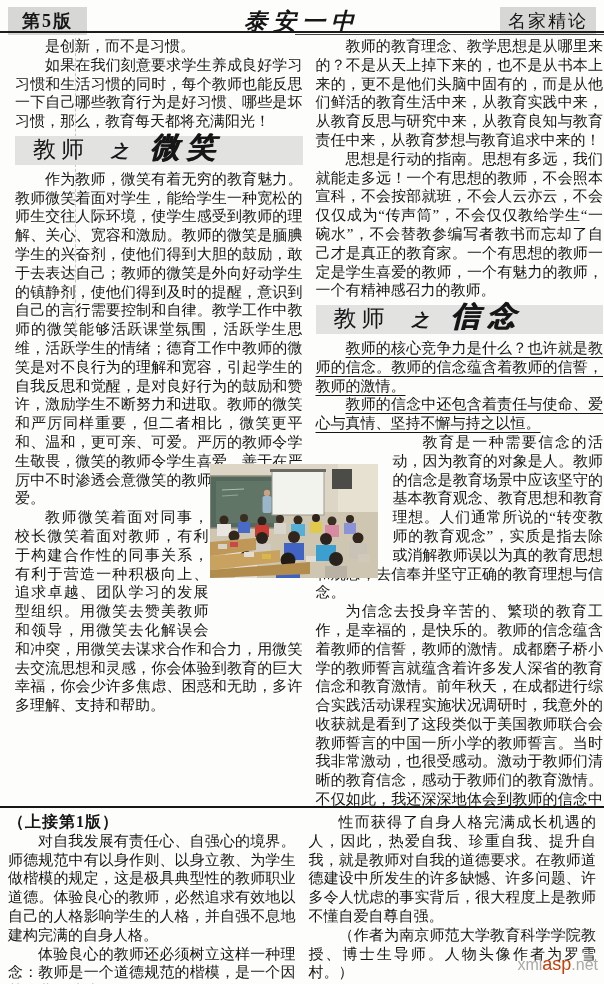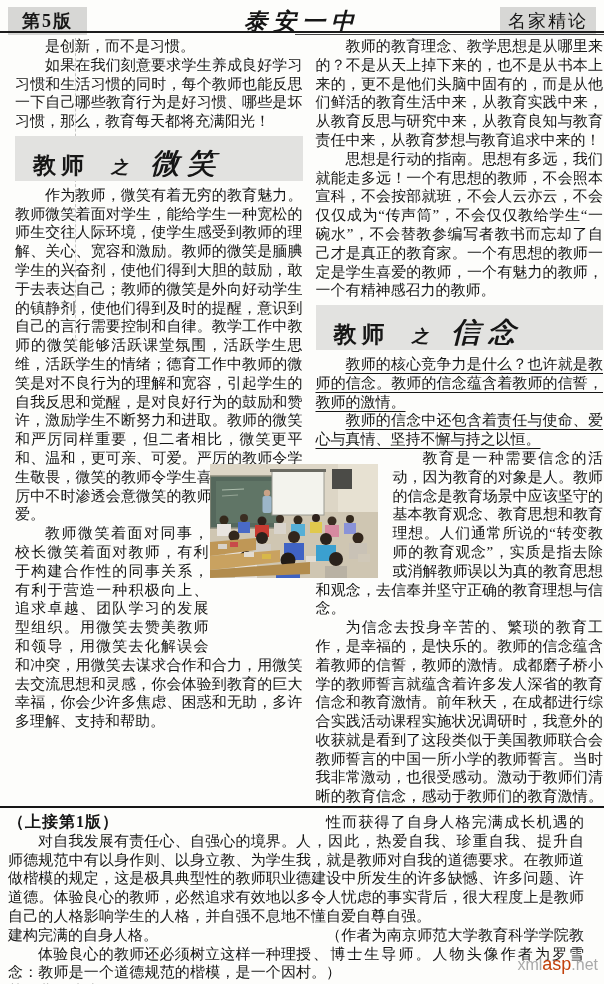--- a/index.html
+++ b/index.html
@@ -28,35 +28,35 @@
   
   .main{position:absolute; left:15px; top:37px; width:588px; height:769px; display:flex; gap:13px; overflow:hidden;}
   .col{width:288px; font-size:15px; line-height:18.8px; text-align:justify;}
   .col p{margin:0; text-indent:2em;}
   .u{text-decoration:underline; text-underline-offset:4px;}
 
   .sec-head{
     background:#e2e2e0; margin:5px 0 5px 0; padding:2px 0 3px 18px;
     display:flex; align-items:baseline; gap:22px; text-indent:0;
   }
-  .sec-head .w1{font-size:23px; font-weight:bold; letter-spacing:5px; font-family:"Liberation Sans","DejaVu Sans",sans-serif;}
+  .sec-head .w1{font-size:23px; font-weight:normal; letter-spacing:5px; font-family:"Liberation Sans","DejaVu Sans",sans-serif;}
   .sec-head .w2{font-size:17px; font-style:italic; font-weight:bold;}
-  .sec-head .w3{font-size:29px; font-weight:normal; font-style:italic; letter-spacing:7px; text-shadow:1px 0 0 #161616;margin-top:16px;}
+  .sec-head .w3{font-size:29px; font-weight:bold; font-style:italic; letter-spacing:7px; text-shadow:1px 0 0 #161616;}
 
   
   .ph-sp-r{float:right; width:88px; height:112px; margin:0 0 2px 6px;}
   .ph-sp-l{float:left; width:71px; height:120px; margin:0 6px 2px 0;}
 
   
   .photo{position:absolute; left:210px; top:464px; width:168px; height:114px; overflow:hidden; background:#d8d0c0;}
   .photo svg{display:block;}
 
   
   .bottom-rule{position:absolute; left:0; top:806px; width:604px; border-top:2px solid #161616;}
-  .bottom{position:absolute; left:8px; top:813px; width:588px; height:150px; display:flex; }
+  .bottom{position:absolute; left:8px; top:813px; width:588px; height:150px; display:flex; gap:13px;}
   .bcol{width:288px; font-size:15px; line-height:18.8px; text-align:justify;}
   .bcol p{margin:0; text-indent:2em;}
   .carry-label{font-weight:bold; font-size:16px; text-indent:0 !important; letter-spacing:1px;}
 
   
   .watermark{
     position:absolute; right:6px; top:954px; font-size:16px;
     font-family:"Liberation Sans","DejaVu Sans",sans-serif; cursor:pointer;
   }
   .wm-gray{color:#a9a9a9;}

